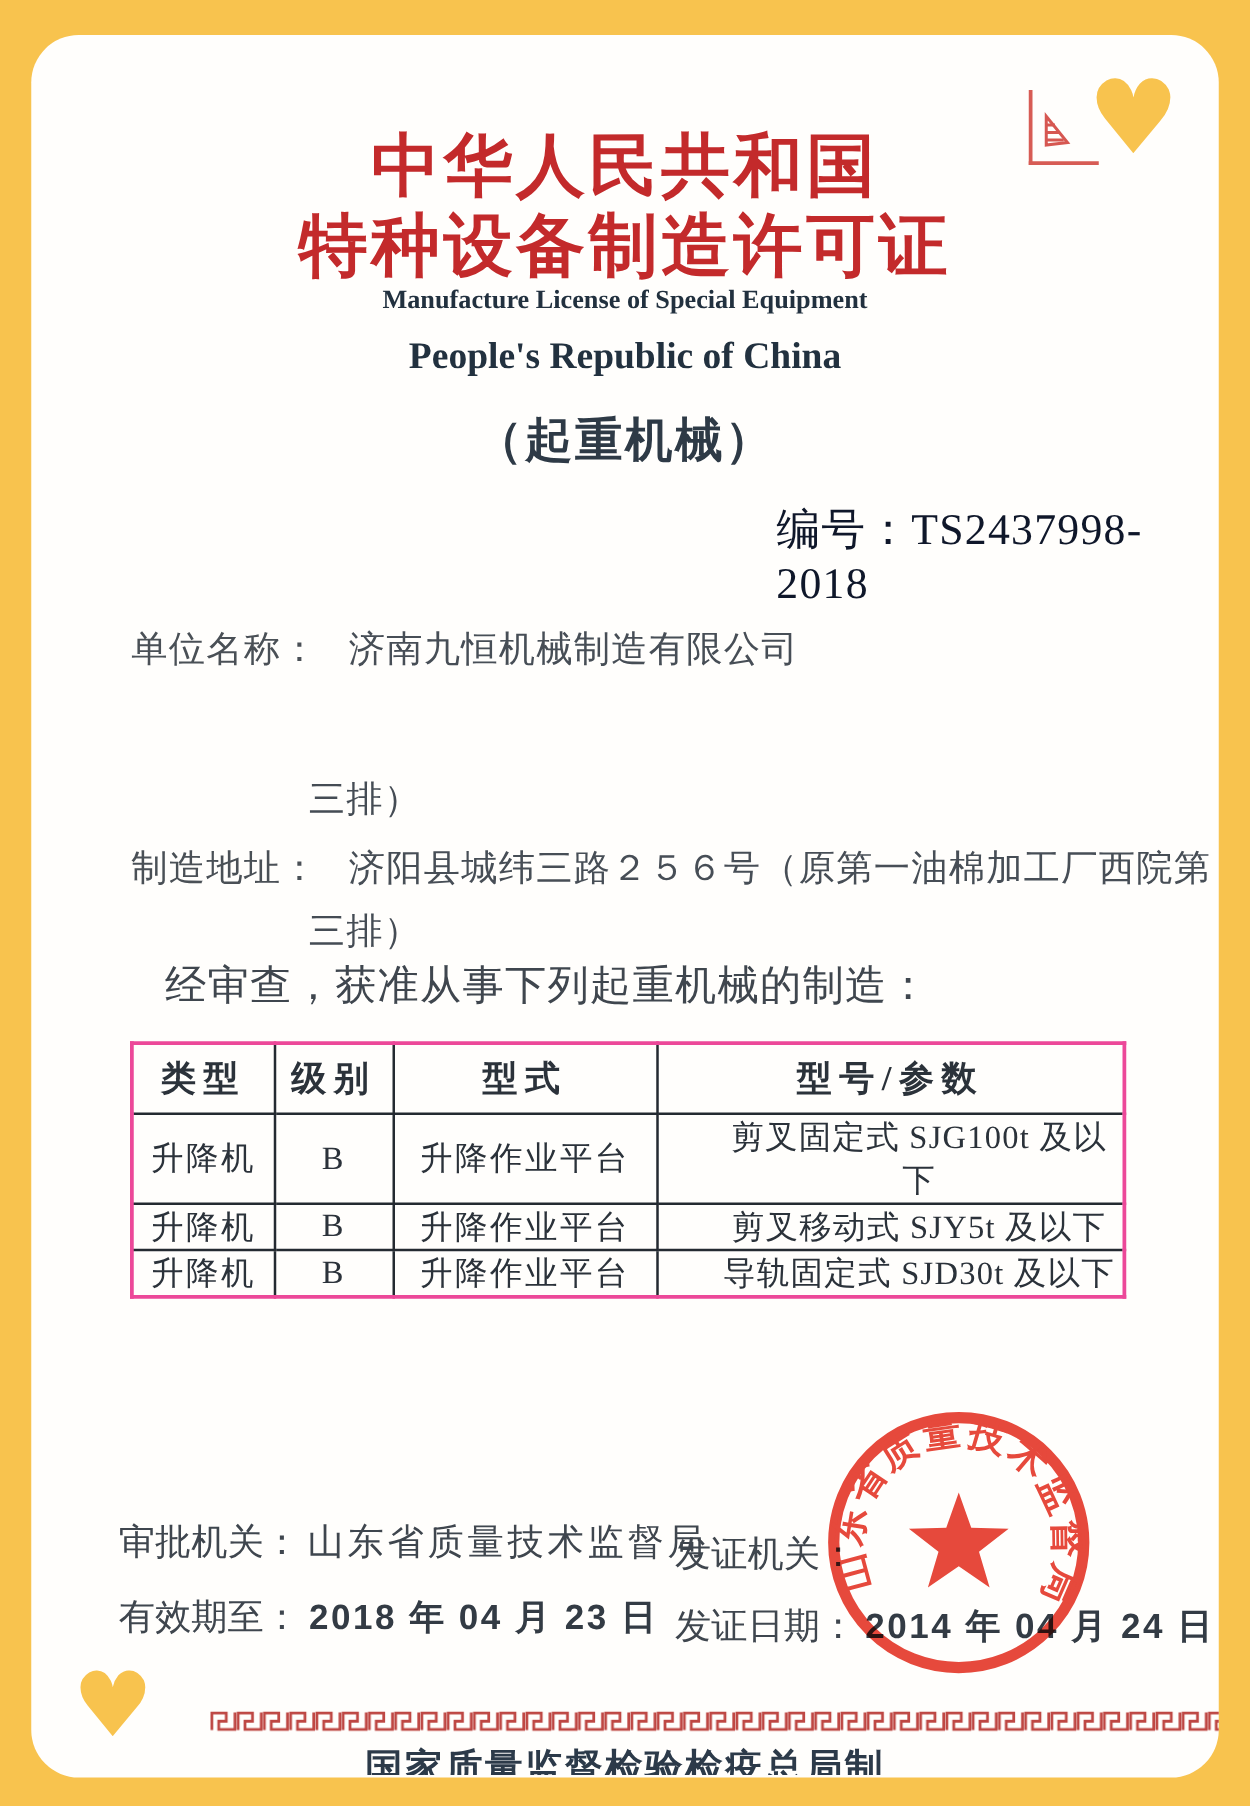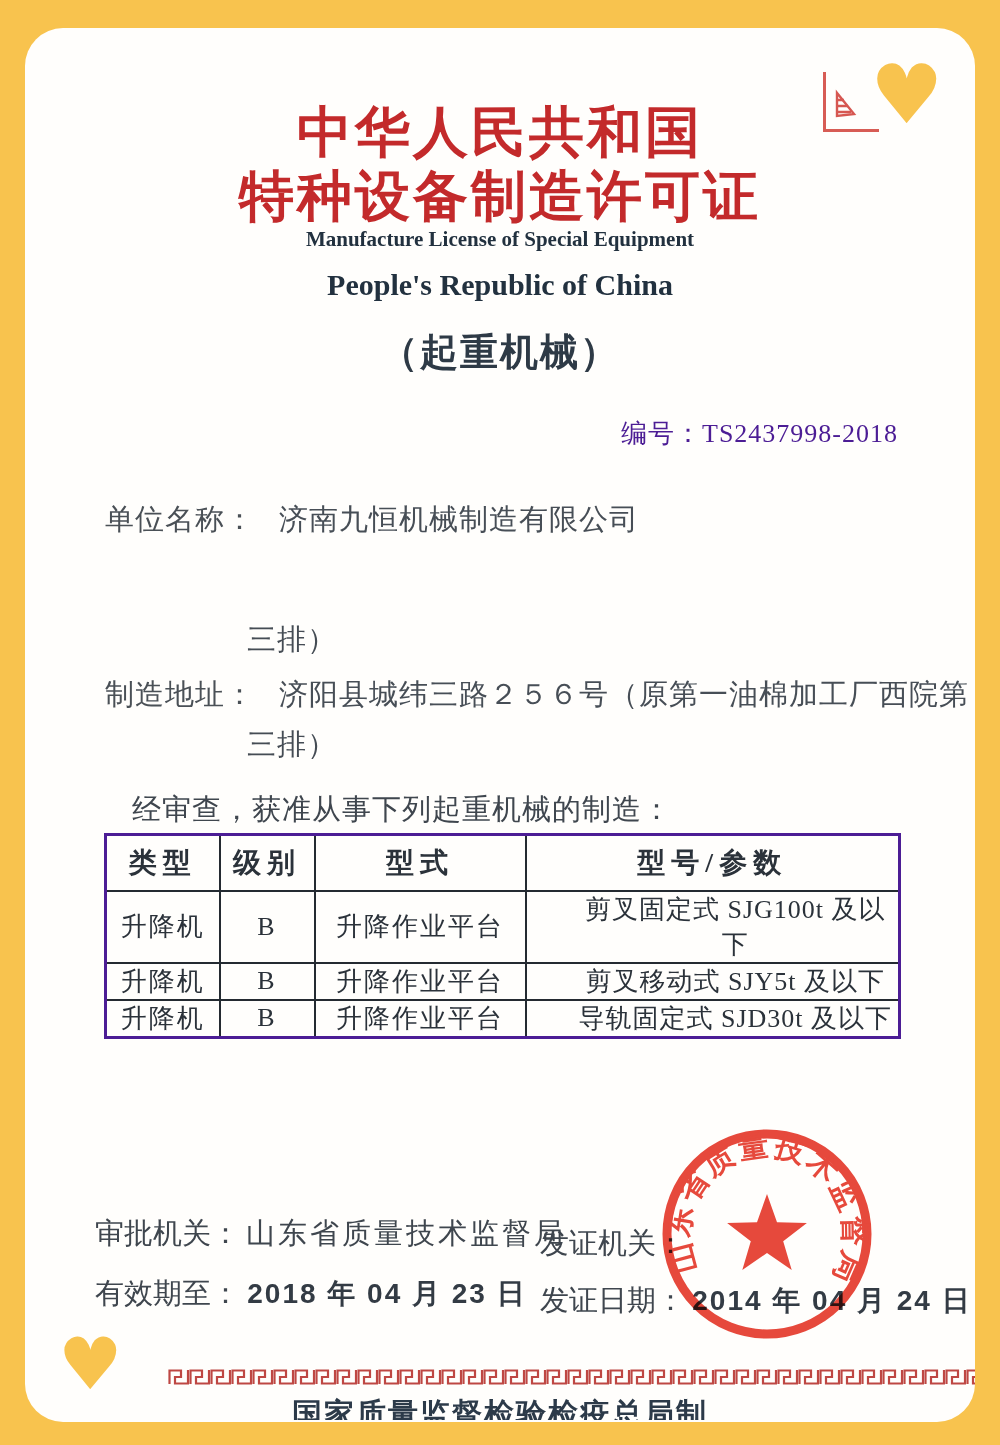--- a/index.html
+++ b/index.html
@@ -62,43 +62,43 @@
   .category {
     position: absolute; top: 299px; width: 100%;
     text-align: center;
     color: #2e3a46;
     font-size: 38px;
     font-weight: 600;
     letter-spacing: 2px;
   }
 
   .serial {
-    position: absolute; top: 388px; left: 596px;
-    color: #4c1d95;
-    font-size: 26px;
+    position: absolute; top: 372px; left: 596px;
+    color: #0f172a;
+    font-size: 35px;
     letter-spacing: 1px;
   }
   .serial .val { font-family: "Liberation Serif", serif; }
 
   .field { position: absolute; color: #454c54; font-size: 29px; letter-spacing: 1px; white-space: nowrap; }
   .field .label { color: #4a5056; }
   .f-unit  { top: 472px; left: 80px; }
   .f-reg1  { top: 537px; left: 80px; }
   .f-reg2  { top: 592px; left: 222px; }
   .f-mfg1  { top: 647px; left: 80px; }
   .f-mfg2  { top: 697px; left: 222px; }
   .field .value { margin-left: 24px; color: #474e56; }
 
-  .intro { position: absolute; top: 762px; left: 107px; font-size: 29px; color: #3f464e; letter-spacing: 1px; }
+  .intro { position: absolute; top: 738px; left: 107px; font-size: 33px; color: #3f464e; letter-spacing: 1px; }
 
   table.scope {
     position: absolute; top: 805px; left: 79px;
     width: 797px;
     border-collapse: collapse;
-    border: 3px solid #4c1d95;
+    border: 3px solid #ec4899;
     table-layout: fixed;
     color: #2b323a;
   }
   table.scope th, table.scope td {
     border: 2px solid #242a31;
     text-align: center;
     padding: 0;
   }
   table.scope th { height: 56px; font-size: 28px; font-weight: 600; letter-spacing: 6px; }
   table.scope td { height: 33px; font-size: 26px; letter-spacing: 2px; }

